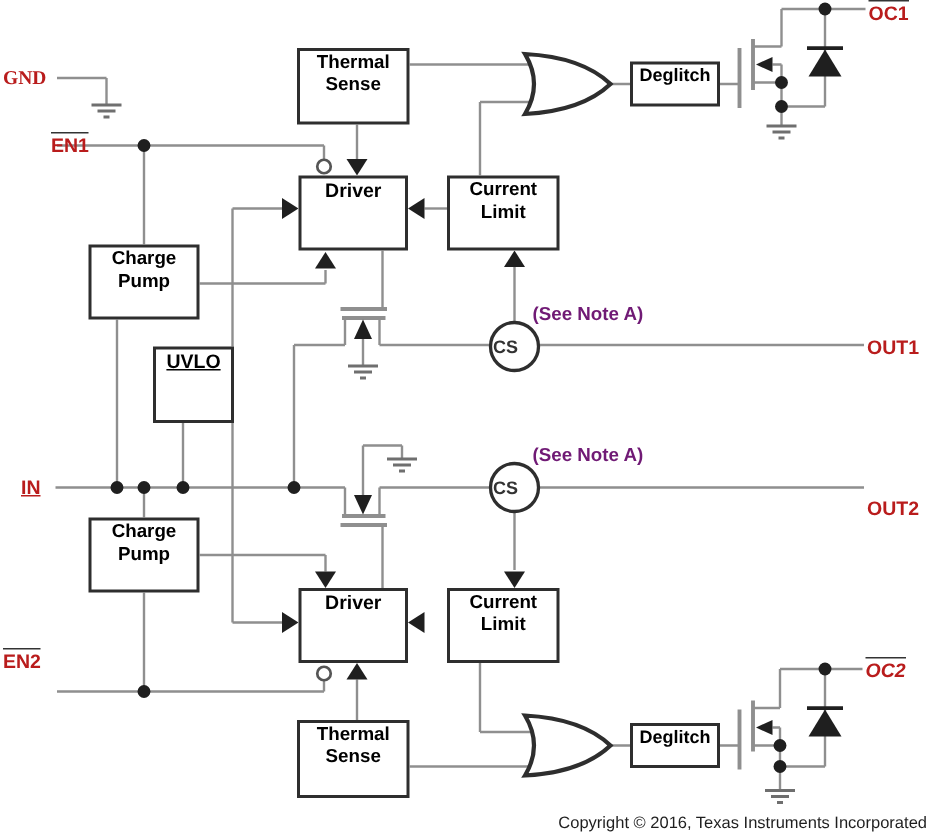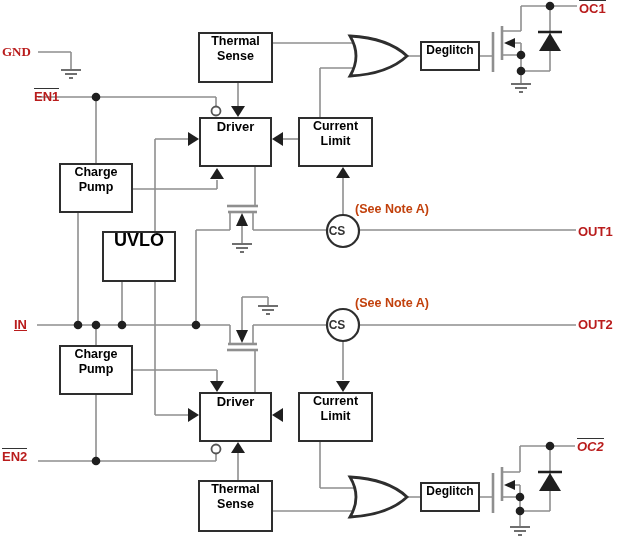--- a/index.html
+++ b/index.html
@@ -14,21 +14,21 @@
     align-items:center;justify-content:flex-start;text-align:center;
     font-weight:bold;font-size:12.5px;line-height:15px;color:#000000;
   }
   .box span{display:block;}
   .lbl{
     position:absolute;z-index:2;font-weight:bold;font-size:13px;line-height:14px;
     color:#b91c1c;white-space:nowrap;
   }
   .ovl span{display:inline-block;border-top:1.6px solid #333;padding-top:1px;line-height:13px;}
   .cs-txt{position:absolute;z-index:2;width:20px;text-align:center;font-weight:bold;font-size:12px;line-height:14px;color:#333;}
-  .note{position:absolute;z-index:2;font-weight:bold;font-size:12.5px;line-height:14px;color:#c2410c;white-space:nowrap;}
+  .note{position:absolute;z-index:2;font-weight:bold;font-size:12.5px;line-height:14px;color:#701a75;white-space:nowrap;}
   .copyright{
     position:absolute;z-index:2;right:1px;top:543px;font-size:11px;line-height:13px;
     font-weight:normal;color:#1f1f1f;white-space:nowrap;
   }
 </style>
 </head>
 <body>
 
 <div class="stage">
 
@@ -187,21 +187,21 @@
   <div class="box" style="left:298px;top:117px;width:75px;height:50px;">
     <span>Current</span>
     <span>Limit</span>
   </div>
 
   <div class="box" style="left:59px;top:163px;width:74px;height:50px;">
     <span>Charge</span>
     <span>Pump</span>
   </div>
 
-  <div class="box" style="left:102px;top:231px;width:74px;height:51px;font-size:18px;">
+  <div class="box" style="left:102px;top:231px;width:54px;height:51px;font-size:13px;text-decoration:underline;">
     <span>UVLO</span>
   </div>
 
   <div class="box" style="left:59px;top:345px;width:74px;height:50px;">
     <span>Charge</span>
     <span>Pump</span>
   </div>
 
   <div class="box" style="left:199px;top:392px;width:73px;height:50px;font-size:13px;">
     <span>Driver</span>
@@ -229,32 +229,33 @@
   <div class="cs-txt" style="left:327px;top:318px;">CS</div>
 
   <div class="lbl" style="left:2px;top:45px;font-family:Liberation Serif, serif;">GND</div>
 
   <div class="lbl ovl" style="left:2px;top:88px;padding-left:32px;">
     <span>EN1</span>
   </div>
 
   <div class="lbl" style="left:14px;top:318px;text-decoration:underline;">IN</div>
 
-  <div class="lbl ovl" style="left:2px;top:448px;">
+  <div class="lbl ovl" style="left:2px;top:432px;">
     <span>EN2</span>
   </div>
 
   <div class="lbl" style="left:578px;top:225px;">OUT1</div>
 
-  <div class="lbl" style="left:578px;top:318px;text-align:right;">OUT2</div>
+  <div class="lbl" style="left:578px;top:332px;text-align:right;">OUT2</div>
 
   <div class="lbl ovl" style="left:579px;top:0px;">
     <span>OC1</span>
   </div>
 
   <div class="lbl ovl" style="left:577px;top:438px;font-style:italic;">
     <span>OC2</span>
   </div>
 
   <div class="note" style="left:355px;top:202px;">(See Note A)</div>
   <div class="note" style="left:355px;top:296px;">(See Note A)</div>
 
+  <div class="copyright">Copyright © 2016, Texas Instruments Incorporated</div>
 </div>
 
 </body></html>

